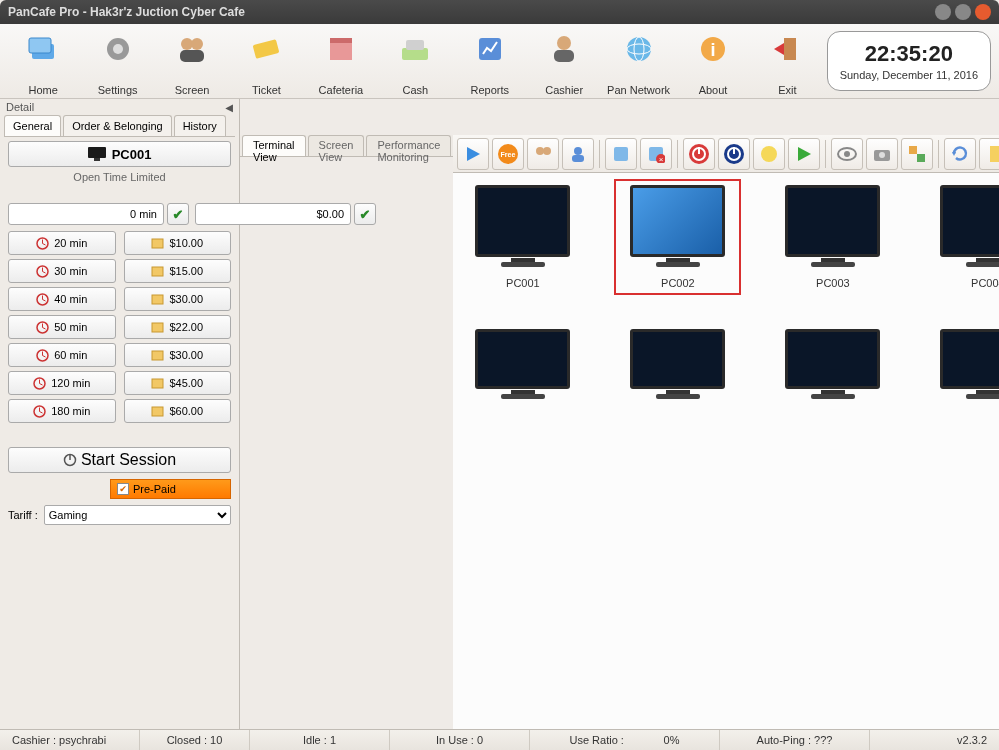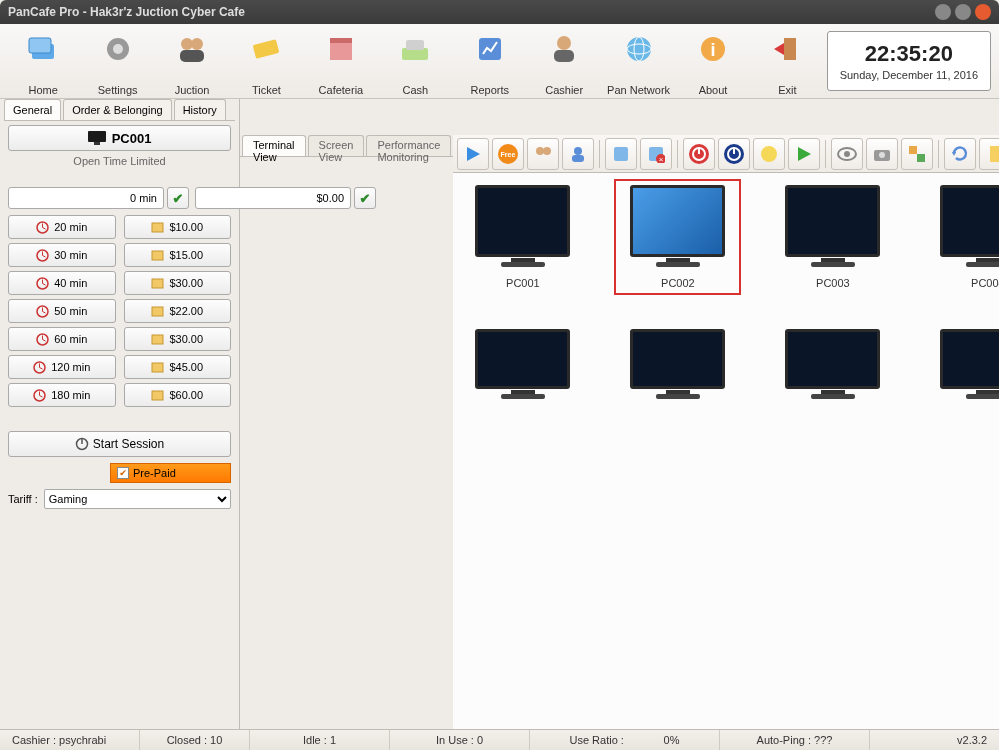--- a/index.html
+++ b/index.html
@@ -11,21 +11,21 @@
 .wbtn{width:16px;height:16px;border-radius:50%;margin-left:4px;display:inline-block;}
 .wmin{background:#888;}
 .wmax{background:#888;}
 .wclose{background:#e65b2f;}
 
 
 .maintoolbar{height:75px;background:linear-gradient(#f9f8f7,#eeeae5);border-bottom:1px solid #c9c4be;display:flex;align-items:center;padding:0 8px;gap:4px;}
 .tbtn{width:75px;display:flex;flex-direction:column;align-items:center;justify-content:center;font-size:11px;color:#333;cursor:pointer;border-radius:4px;padding-top:4px;}
 .tbtn .ic{width:36px;height:36px;display:flex;align-items:center;justify-content:center;}
 .tbtn span{margin-top:17px;}
-.clockbox{margin-left:auto;width:175px;height:60px;background:#fff;border:1px solid #999;border-radius:3px;display:flex;flex-direction:column;align-items:center;justify-content:center;}
+.clockbox{margin-left:auto;width:175px;height:60px;background:#fff;border:1px solid #999;border-radius:13px;display:flex;flex-direction:column;align-items:center;justify-content:center;}
 .clockbox .time{font-size:22px;font-weight:bold;color:#222;}
 .clockbox .date{font-size:11px;color:#333;margin-top:2px;}
 
 
 .bodyarea{display:flex;height:630px;}
 .leftpanel{width:240px;background:#efebe6;border-right:1px solid #c0bbb4;display:flex;flex-direction:column;}
 .detaillabel{font-size:11px;color:#555;padding:2px 6px;display:flex;align-items:center;}
 .detaillabel .fold{margin-left:auto;font-size:10px;}
 .ltabs{display:flex;border-bottom:1px solid #c0bbb4;margin:0 4px;}
 .ltab{font-size:11px;padding:4px 8px;border:1px solid #c0bbb4;border-bottom:none;background:#f4f1ed;margin-right:2px;border-radius:3px 3px 0 0;cursor:pointer;}
@@ -34,21 +34,21 @@
 .pcheader svg{margin-right:6px;}
 .subhead{text-align:center;font-size:11px;color:#666;margin:2px 0 6px;}
 .sessiongrid{padding:14px 8px;}
 .toprow{display:flex;gap:6px;margin-bottom:6px;}
 .mininput{flex:1;display:flex;align-items:center;}
 .mininput input{flex:1;height:22px;border:1px solid #aaa;border-radius:3px;text-align:right;padding:0 6px;font-size:11px;background:#fff;}
 .chk{width:22px;height:22px;border:1px solid #aaa;border-radius:3px;background:linear-gradient(#fdfdfd,#ececec);margin-left:3px;display:flex;align-items:center;justify-content:center;color:#2a8a2a;font-weight:bold;font-size:13px;cursor:pointer;}
 .prow{display:flex;gap:8px;margin-bottom:4px;}
 .pbtn{flex:1;height:24px;border:1px solid #aaa;border-radius:3px;background:linear-gradient(#fdfdfd,#ececec);display:flex;align-items:center;justify-content:center;font-size:11px;cursor:pointer;gap:5px;}
 .pbtn svg{flex-shrink:0;}
-.startbtn{margin:6px 8px 4px;height:26px;border:1px solid #aaa;border-radius:3px;background:linear-gradient(#fdfdfd,#ececec);display:flex;align-items:center;justify-content:center;font-size:12px;cursor:pointer;gap:4px;}
+.startbtn{margin:6px 8px 4px;height:26px;border:1px solid #aaa;border-radius:3px;background:linear-gradient(#fdfdfd,#ececec);display:flex;align-items:center;justify-content:center;font-size:16px;cursor:pointer;gap:4px;}
 .prepaid{margin:2px 8px 6px 110px;height:20px;background:linear-gradient(#ff9a1a,#ff7a00);border:1px solid #d66500;display:flex;align-items:center;font-size:11px;color:#000;cursor:pointer;padding:0 6px;gap:4px;}
 .prepaid .cb{width:12px;height:12px;background:#fff;border:1px solid #888;display:flex;align-items:center;justify-content:center;font-size:9px;color:#d66500;}
 .tariffrow{display:flex;align-items:center;padding:0 8px;font-size:11px;gap:6px;}
 .tariffrow select{flex:1;height:20px;border:1px solid #aaa;border-radius:2px;background:#fff;font-size:11px;}
 
 
 .centerwrap{flex:1;display:flex;flex-direction:row;margin-top:36px;}
 .ctabs{display:flex;height:22px;background:#eeeae5;border-bottom:1px solid #c0bbb4;padding-left:2px;}
 .ctab{font-size:11px;padding:3px 10px;border:1px solid #c0bbb4;border-bottom:none;background:#ece8e2;margin-right:2px;border-radius:3px 3px 0 0;cursor:pointer;color:#666;}
 .ctab.active{background:#fdfcfa;color:#000;}
@@ -109,21 +109,21 @@
       <span>Settings</span>
     </div>
   <div class="tbtn">
       <div class="ic">
         <svg width="34" height="34">
           <circle cx="12" cy="12" r="6" fill="#d8a878"></circle>
           <circle cx="22" cy="12" r="6" fill="#d8a878"></circle>
           <rect x="5" y="18" width="24" height="12" rx="5" fill="#555"></rect>
         </svg>
       </div>
-      <span>Juction</span>
+      <span>Screen</span>
     </div>
   <div class="tbtn">
       <div class="ic">
         <svg width="34" height="34">
           <rect x="5" y="10" width="24" height="14" rx="2" fill="#f3c846" transform="rotate(-15 17 17)"></rect>
         </svg>
       </div>
       <span>Ticket</span>
     </div>
   <div class="tbtn">
@@ -192,20 +192,24 @@
     </div>
   <div class="clockbox">
     <div class="time">22:35:20</div>
     <div class="date">Sunday, December 11, 2016</div>
   </div>
 </div>
 
 <div class="bodyarea">
 
   <div class="leftpanel">
+    <div class="detaillabel">
+        <span>Detail</span>
+        <span class="fold">◀</span>
+      </div>
     <div class="ltabs">
       <div class="ltab active">General</div>
       <div class="ltab">Order &amp; Belonging</div>
       <div class="ltab">History</div>
     </div>
     <div class="pcheader">
       <svg width="18" height="14">
           <rect width="18" height="11" rx="1" fill="#1a1a1a"></rect>
           <rect x="6" y="11" width="6" height="3" fill="#333"></rect>
         </svg>

